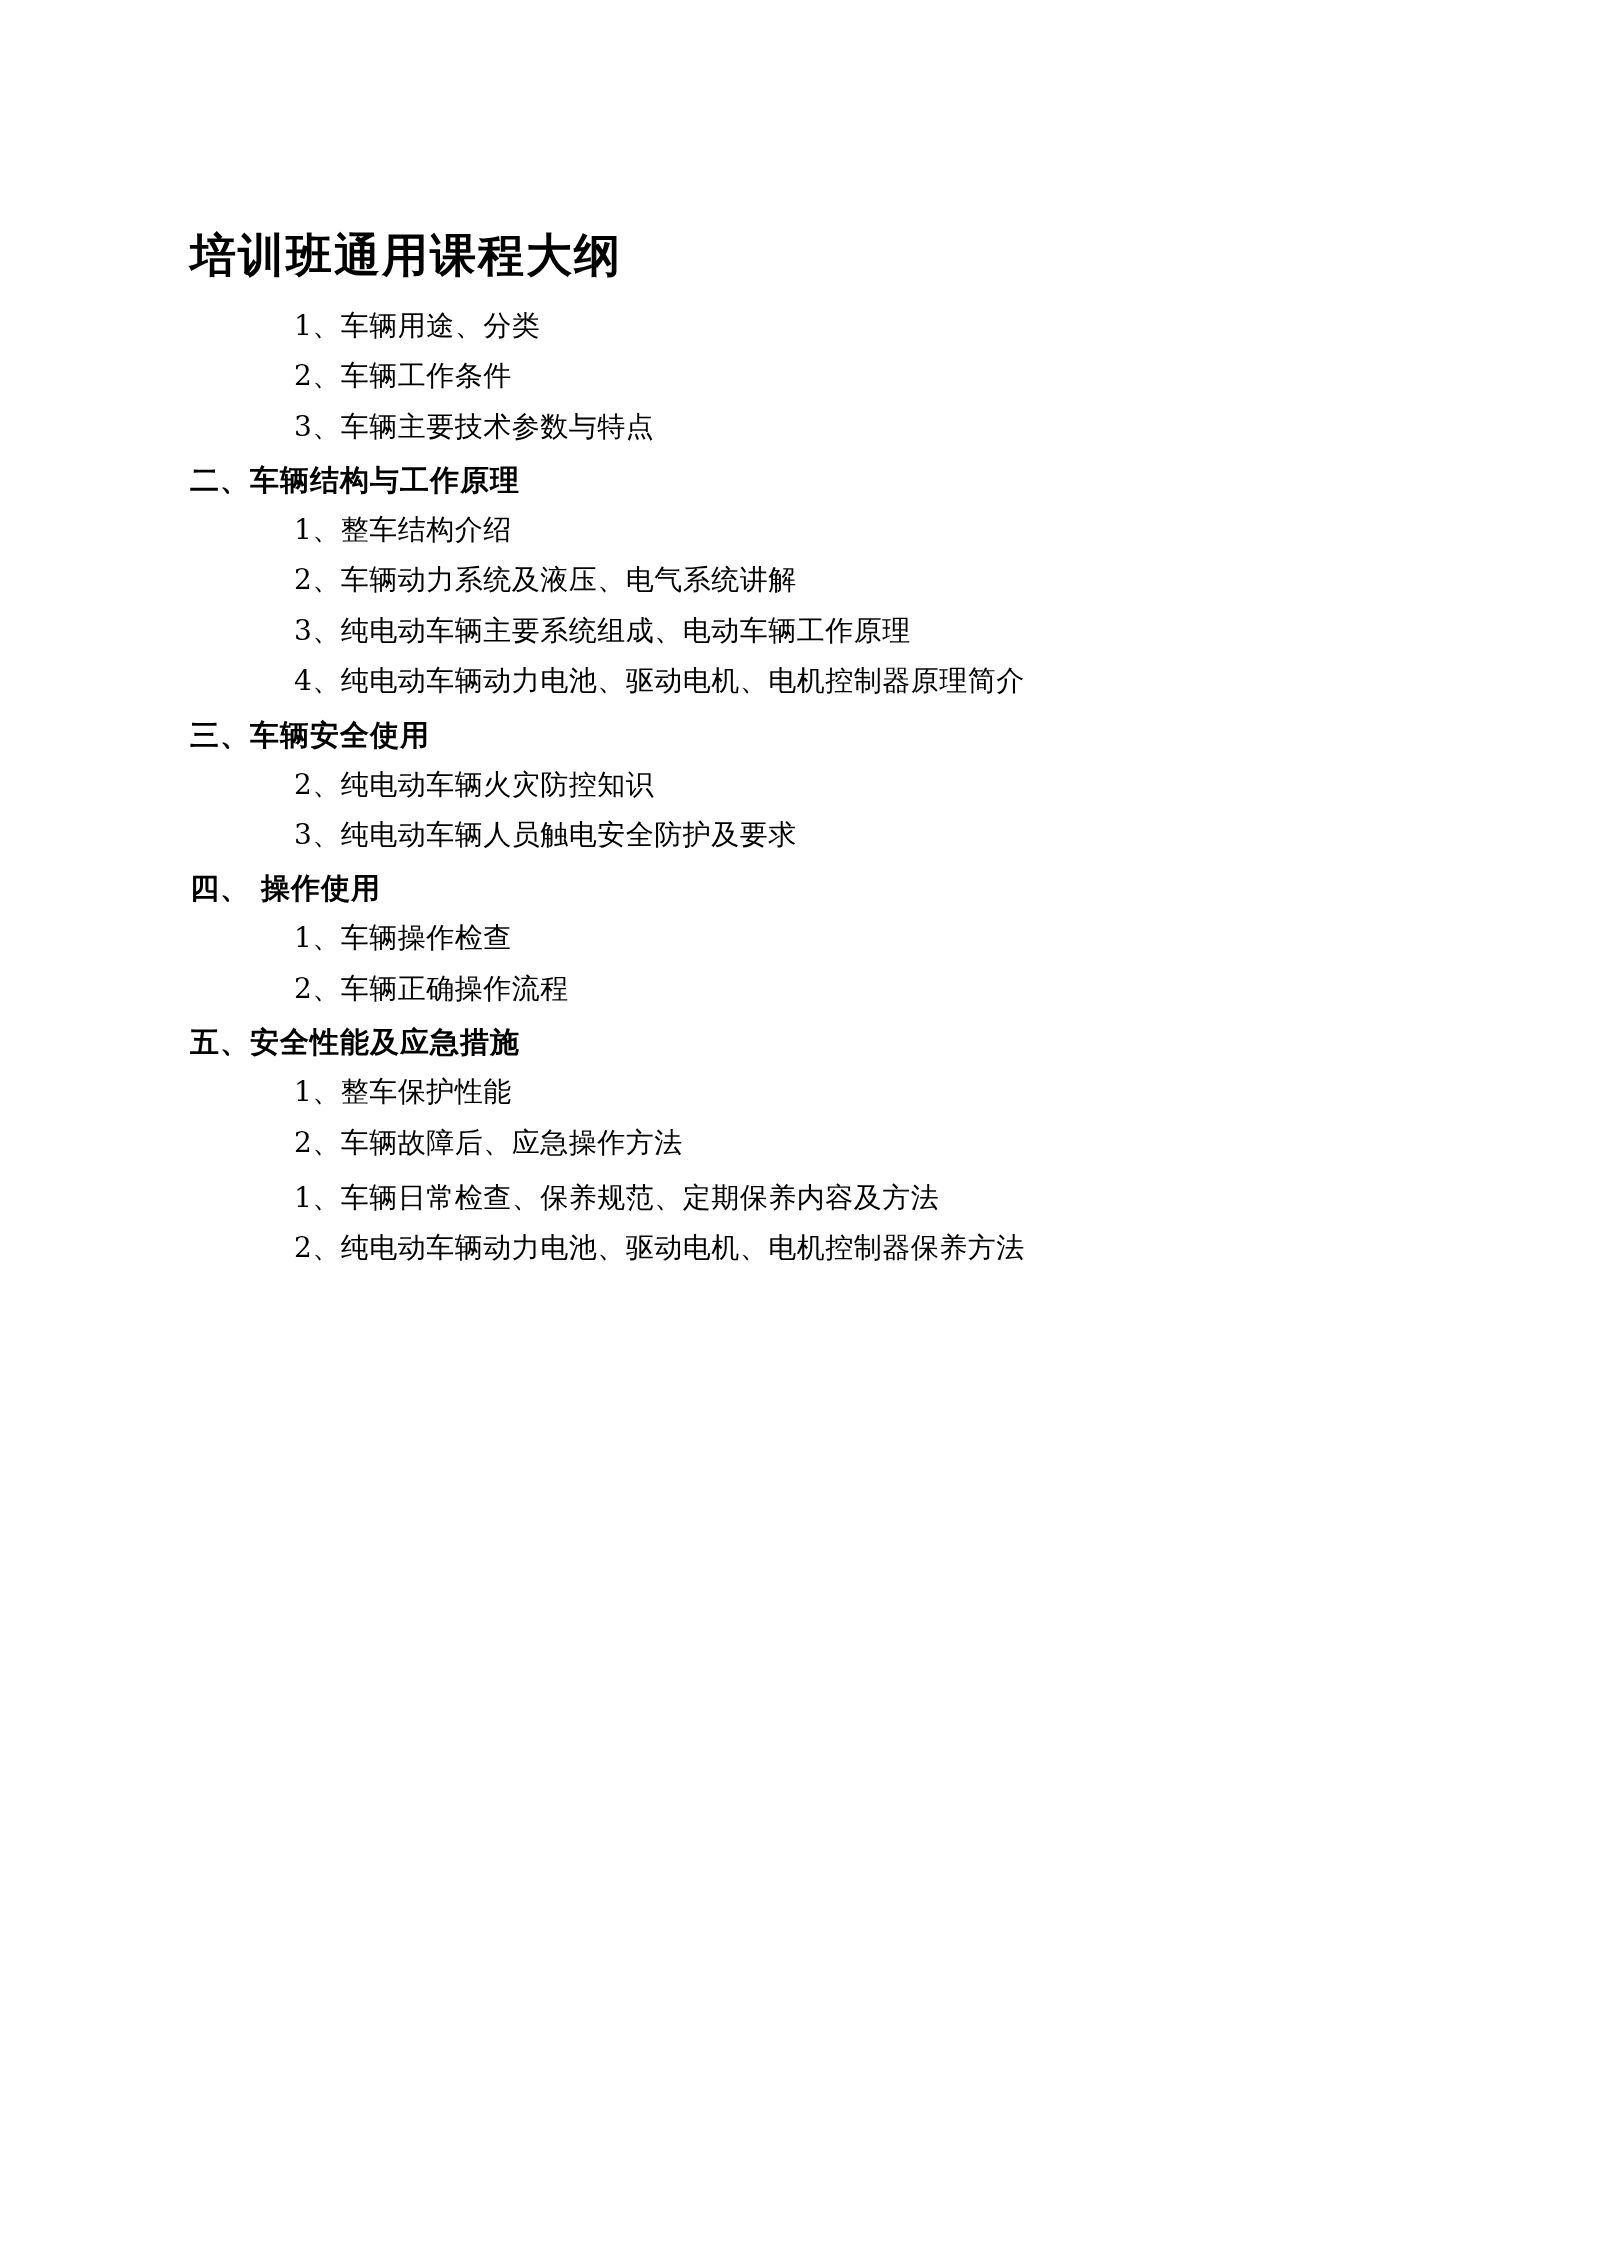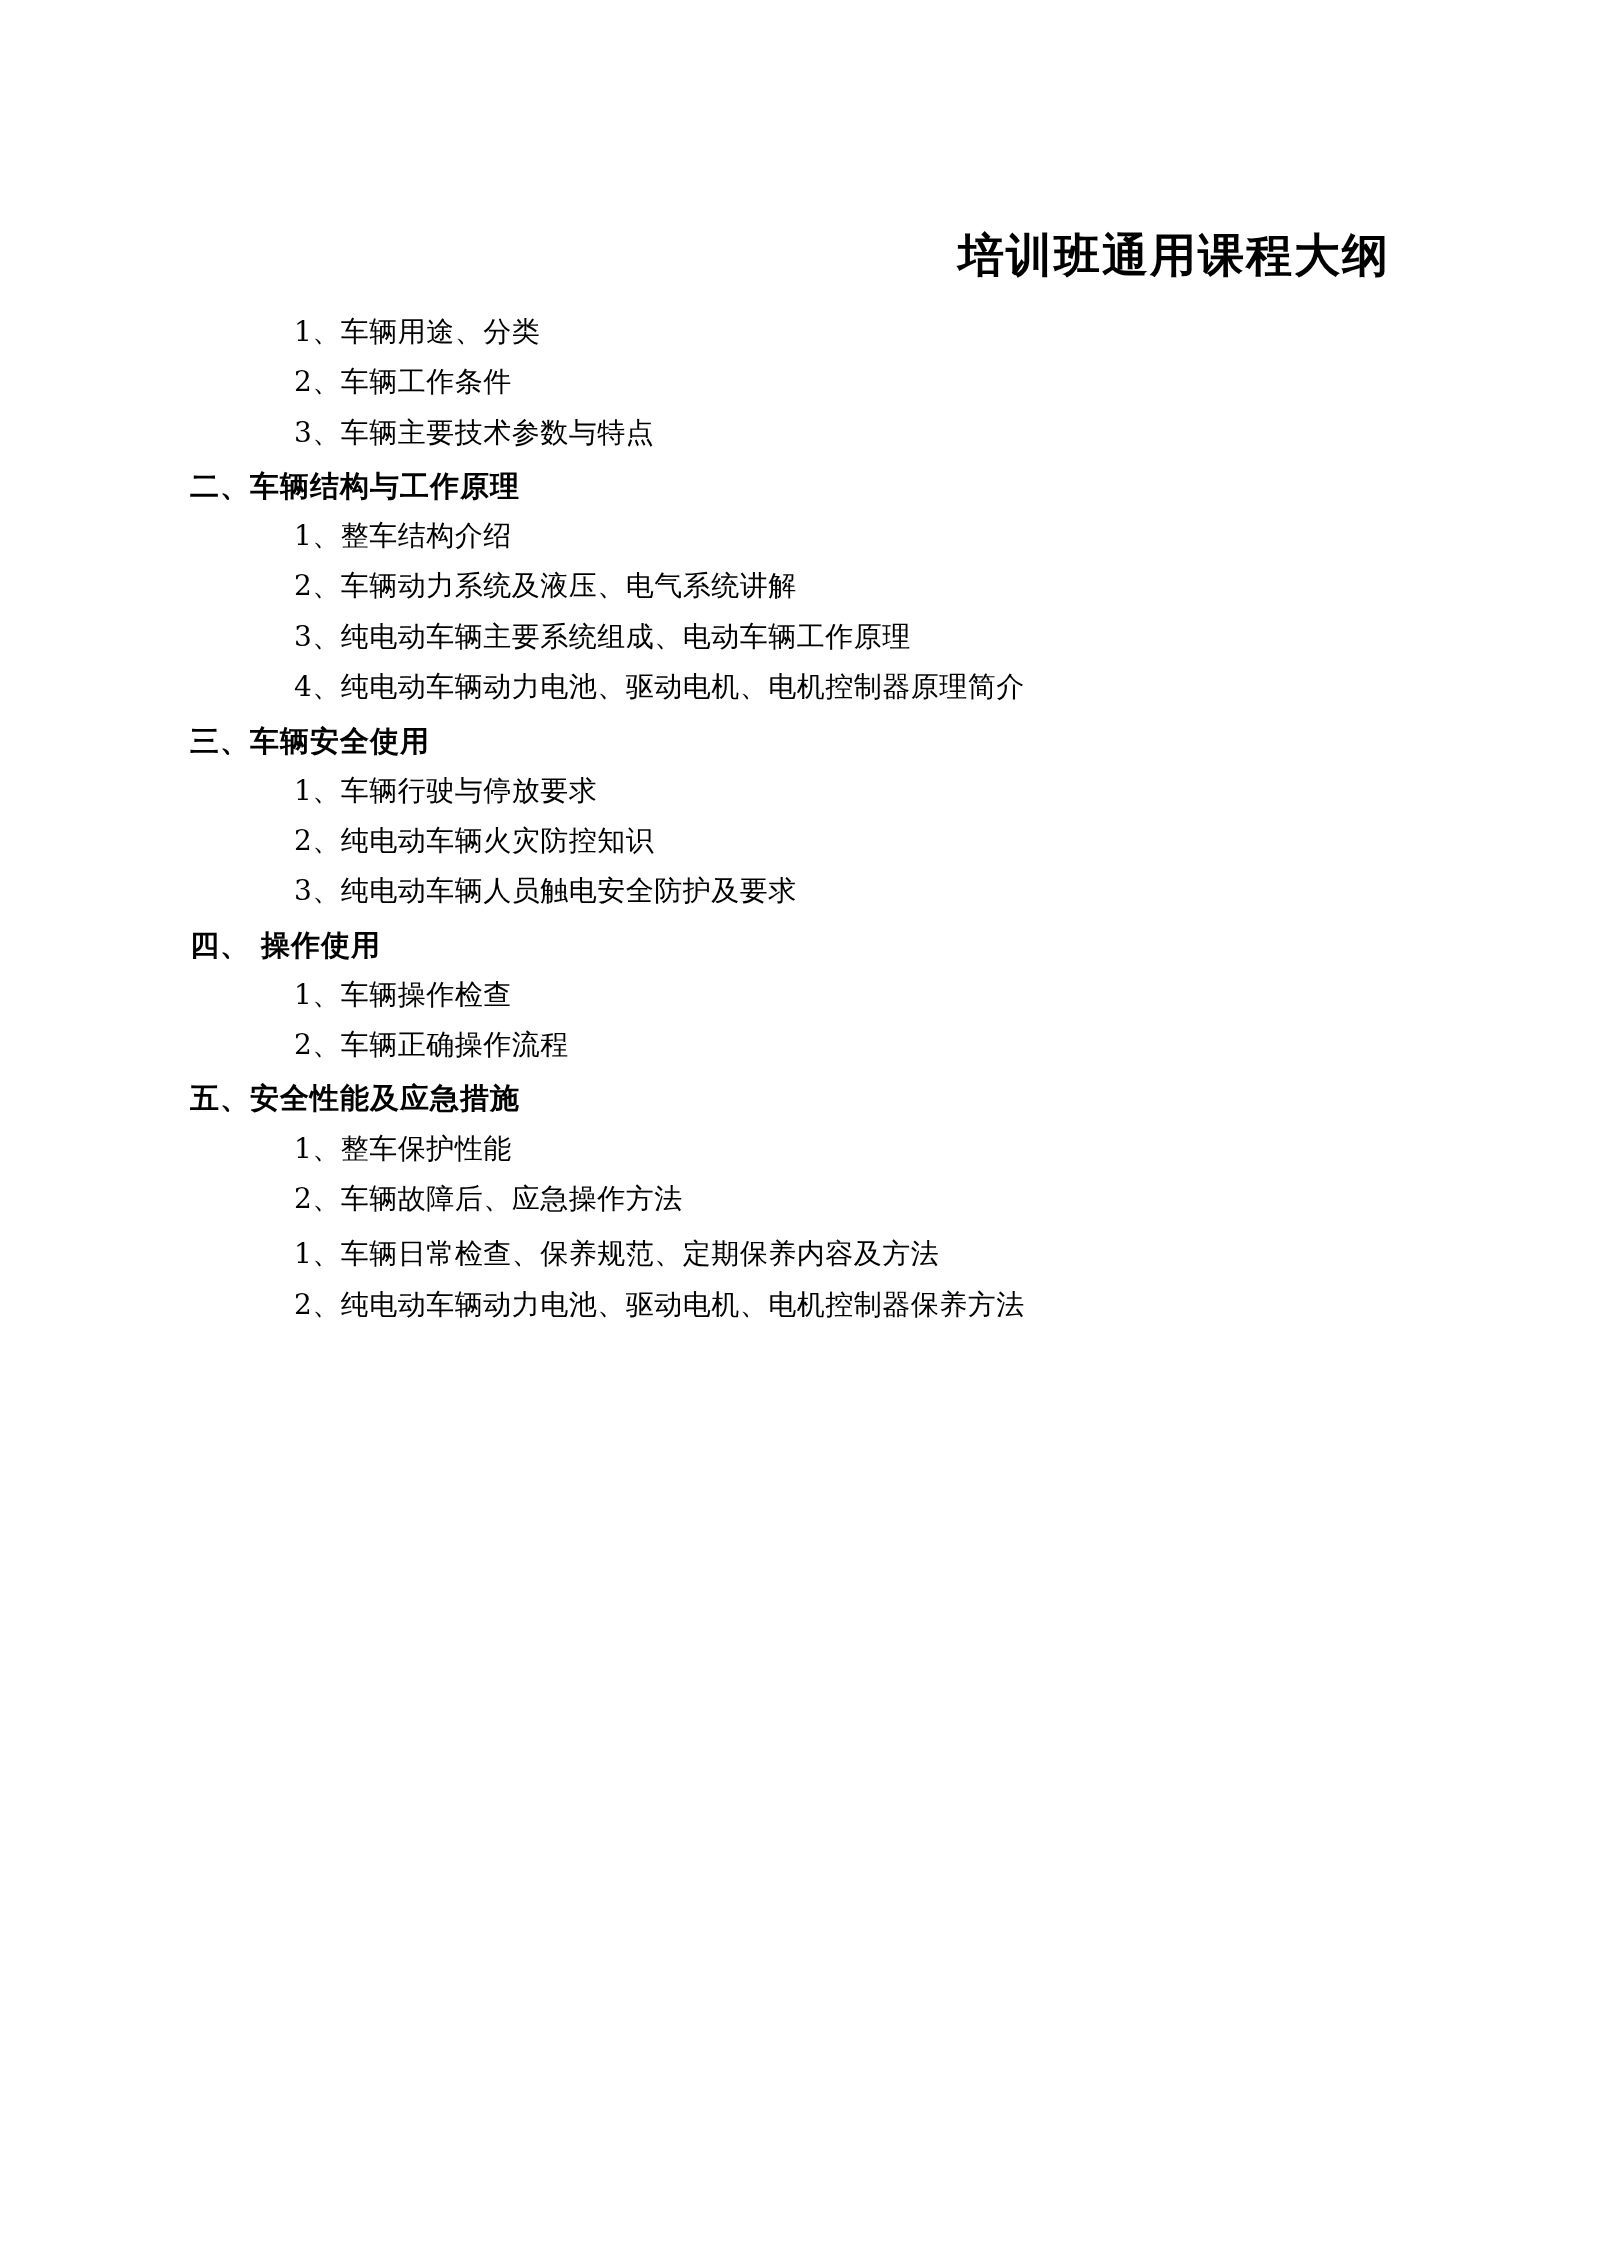--- a/index.html
+++ b/index.html
@@ -17,23 +17,23 @@
   .page {
     position: relative;
     width: 1600px;
     height: 2263px;
     box-sizing: border-box;
     padding: 225px 150px 0 190px;
   }
   .doc-title {
     font-size: 46px;
     font-weight: bold;
-    text-align: right;
+    text-align: left;
     letter-spacing: 2px;
-    margin: 0 0 22px 0;
+    margin: 0 0 16px 0;
     padding-right: 60px;
   }
   .section {
     margin-bottom: 0;
   }
   .section-heading {
     font-size: 29px;
     font-weight: bold;
     margin: 0 0 6px 0;
     padding-left: 0;
@@ -78,21 +78,20 @@
       <li class="item">1、整车结构介绍</li>
       <li class="item">2、车辆动力系统及液压、电气系统讲解</li>
       <li class="item">3、纯电动车辆主要系统组成、电动车辆工作原理</li>
       <li class="item">4、纯电动车辆动力电池、驱动电机、电机控制器原理简介</li>
     </ul>
   </div>
 
   <div class="section">
     <div class="section-heading">三、车辆安全使用</div>
     <ul class="item-list">
-      <li class="item">1、车辆行驶与停放要求</li>
       <li class="item">2、纯电动车辆火灾防控知识</li>
       <li class="item">3、纯电动车辆人员触电安全防护及要求</li>
     </ul>
   </div>
 
   <div class="section">
     <div class="section-heading">四、 操作使用</div>
     <ul class="item-list">
       <li class="item">1、车辆操作检查</li>
       <li class="item">2、车辆正确操作流程</li>

